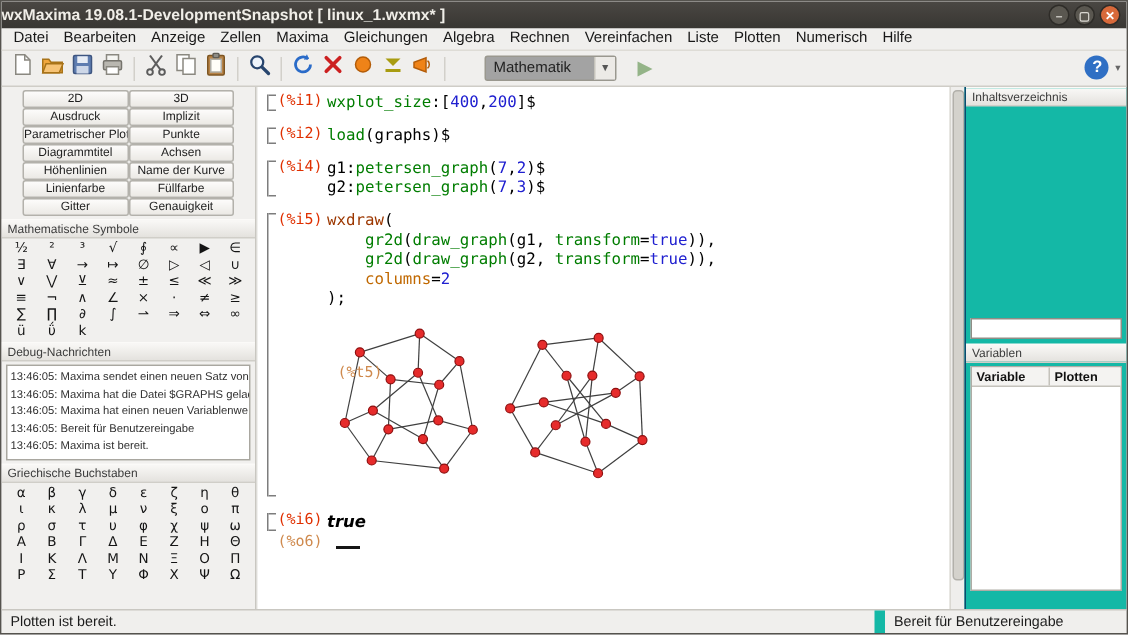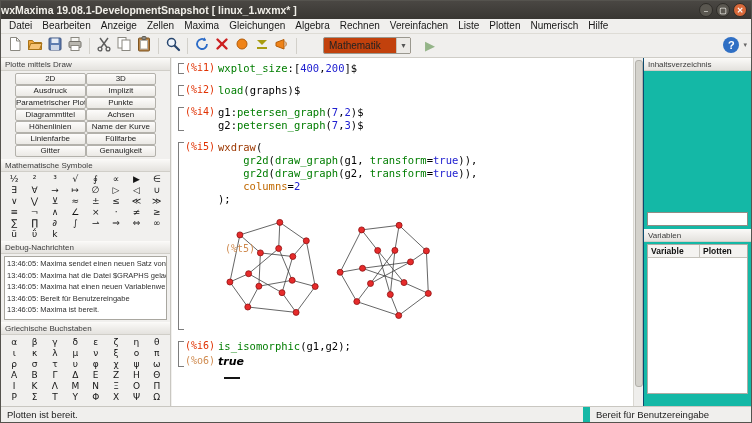--- a/index.html
+++ b/index.html
@@ -34,21 +34,21 @@
   
   .toolbar {
     position:absolute; left:0; top:33px; right:0; height:24px;
     background:#f0efed; border-bottom:1px solid #cfcdc7;
     display:flex; align-items:center; padding-left:4px;
   }
   .tbtn { width:20px; height:20px; display:flex; align-items:center; justify-content:center; border-radius:2px; }
   .tbtn svg { width:16px; height:16px; }
   .tsep { width:1px; height:16px; background:#d2d0ca; margin:0 4px; }
   .combo {
-    margin-left:22px; width:88px; height:17px; background:#c2410c;
+    margin-left:22px; width:88px; height:17px; background:#a3a3a3;
     border:1px solid #9a988f; border-radius:2px; display:flex; align-items:center;
     font-size:10px; color:#222;
   }
   .combo .cval { flex:1; padding-left:5px; }
   .combo .carr { width:14px; height:100%; border-left:1px solid #c5c3bb; background:#eceae6;
                  display:flex; align-items:center; justify-content:center; font-size:7px; color:#555; }
   .playbtn { margin-left:14px; font-size:13px; color:#94b488; }
   .helpzone { position:absolute; right:4px; top:3px; display:flex; align-items:center; gap:4px; }
   .helpbtn {
     width:16px; height:16px; border-radius:9px; background:#2f6fc4; color:#fff;
@@ -269,21 +269,20 @@
       <span class="carr">▼</span>
     </div>
     <span class="playbtn txticon">▶</span>
     <span class="helpzone">
       <span class="helpbtn">?</span>
       <span class="tovf txticon">▾</span>
     </span>
   </div>
 
   <div class="sidebar-left">
-    <div class="pane-header">Plotte mittels Draw</div>
     <div class="draw-grid" id="drawgrid">
         <div class="draw-btn">2D</div>
         <div class="draw-btn">3D</div>
         <div class="draw-btn">Ausdruck</div>
         <div class="draw-btn">Implizit</div>
         <div class="draw-btn">Parametrischer Plot</div>
         <div class="draw-btn">Punkte</div>
         <div class="draw-btn">Diagrammtitel</div>
         <div class="draw-btn">Achsen</div>
         <div class="draw-btn">Höhenlinien</div>
@@ -507,21 +506,20 @@
                 <circle cx="58.3" cy="85.5" r="3" fill="#e62b2b" stroke="#8f1010" stroke-width="0.8"></circle>
                 <circle cx="38.5" cy="74.5" r="3" fill="#e62b2b" stroke="#8f1010" stroke-width="0.8"></circle>
                 <circle cx="30.5" cy="59.3" r="3" fill="#e62b2b" stroke="#8f1010" stroke-width="0.8"></circle>
                 <circle cx="45.7" cy="41.5" r="3" fill="#e62b2b" stroke="#8f1010" stroke-width="0.8"></circle>
               </svg></span>
           </div>
         </div>
         <div class="cell">
           <div class="bracket"></div>
           <span class="lbl in" style="top: 0px;">(%i6)</span>
-          <div class="codeline"><span class="tk-fn">is_isomorphic</span><span class="tk-pn">(</span><span class="tk-var">g1</span><span class="tk-pn">,</span><span class="tk-var">g2</span><span class="tk-pn">)</span><span class="tk-pn">;</span></div>
           <span class="lbl out" style="top: 15px;">(%o6)</span>
           <div class="codeline outline-row"><span class="outval">true</span></div>
         </div>
         <div class="hcursor"></div>
       </div>
     <div class="vscroll">
       <div class="vthumb"></div>
     </div>
   </div>
 

